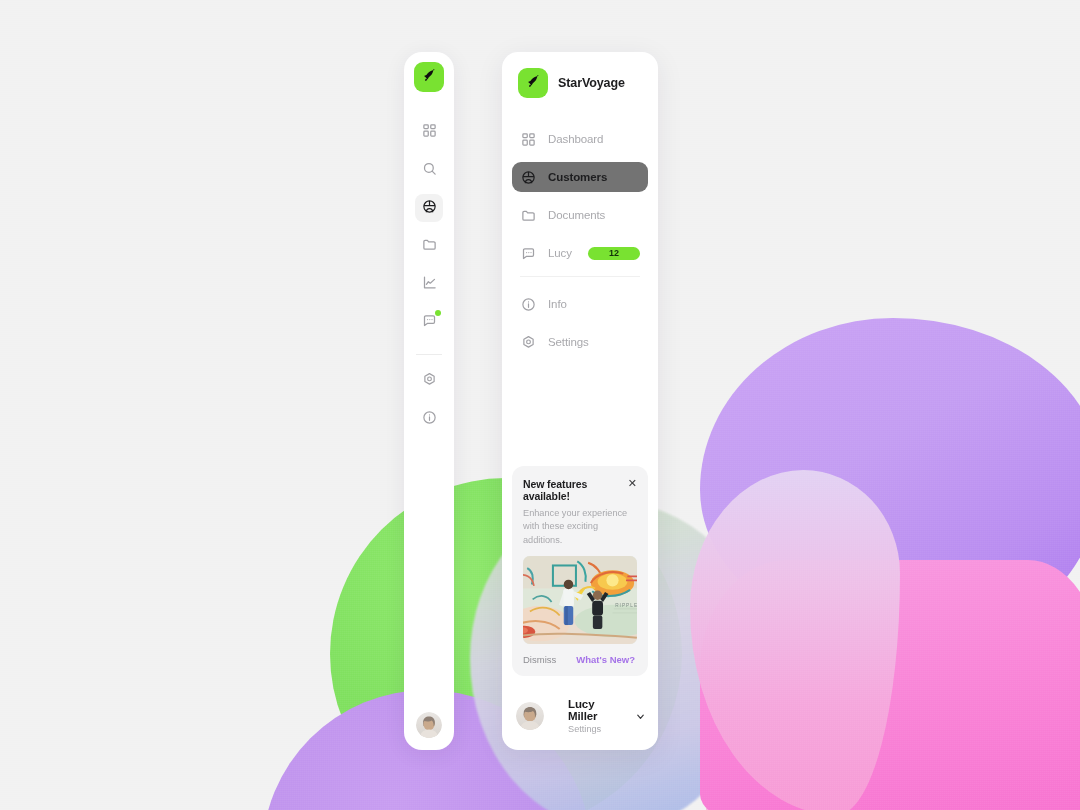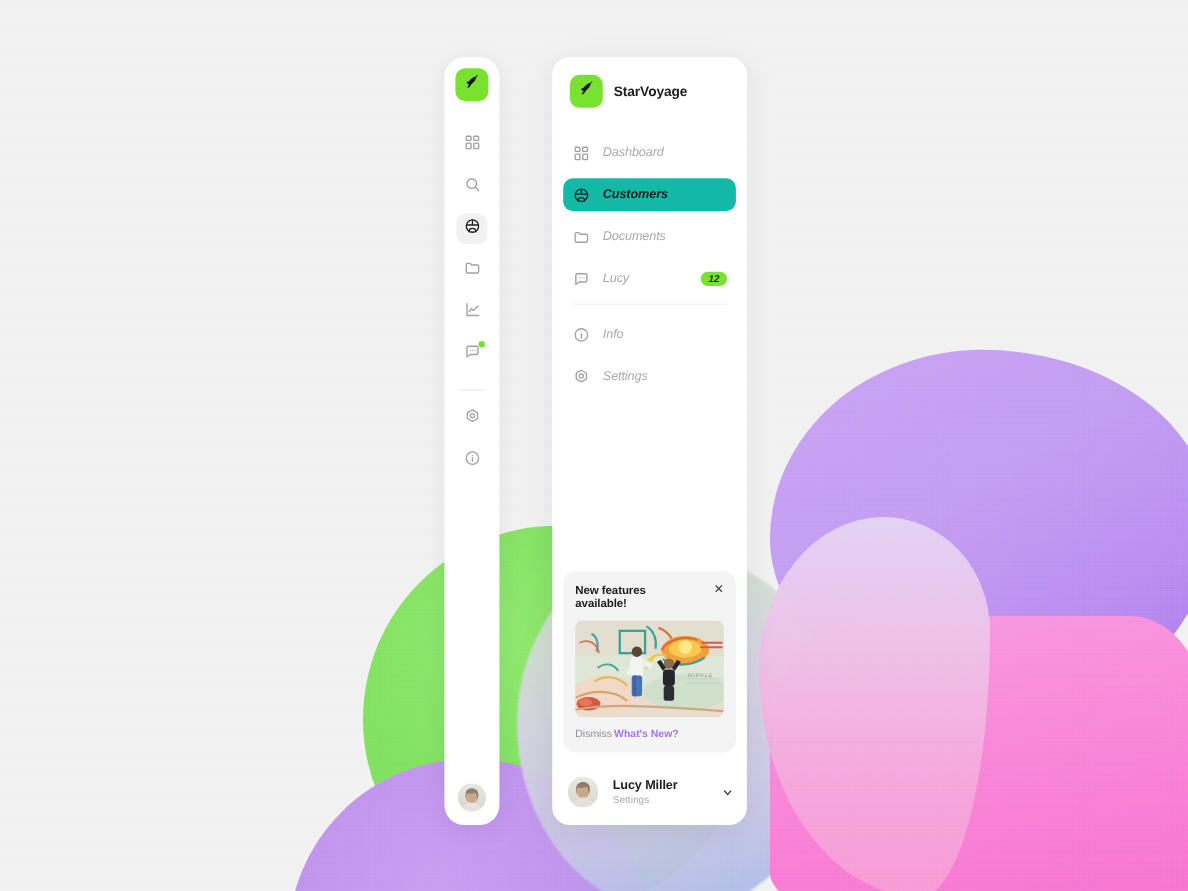--- a/index.html
+++ b/index.html
@@ -127,21 +127,21 @@
     right: 2px; top: 2px;
     width: 6px; height: 6px;
     border-radius: 50%;
     background: #79e231;
   }
 
   
   .sidebar {
     position: absolute;
     left: 502px; top: 52px;
-    width: 177px; height: 698px;
+    width: 156px; height: 698px;
     background: #ffffff;
     border-radius: 16px;
     box-shadow: 0 6px 28px rgba(40,30,70,.08);
     display: flex;
     flex-direction: column;
     overflow: hidden;
   }
   .brand {
     display: flex; align-items: center;
     gap: 10px;
@@ -163,39 +163,38 @@
 
   .nav { padding: 0 10px; }
   .nav-item {
     display: flex; align-items: center;
     gap: 12px;
     height: 30px;
     padding: 0 8px;
     border-radius: 9px;
     margin-bottom: 8px;
     position: relative;
-    font-style: italic;
-  }
-  .nav-item.active { background: #14b8a6; }
+  }
+  .nav-item.active { background: #737373; }
   .nav-label {
     font-size: 11.5px;
     color: #a9a9ad;
     letter-spacing: -.1px;
     white-space: nowrap;
   }
   .nav-item.active .nav-label { color: #1d1d1f; font-weight: bold; }
   .nav-icon { width: 16px; height: 16px; display: flex; align-items: center; justify-content: center; flex: 0 0 auto; }
   .badge {
     margin-left: auto;
     background: #79e231;
     color: #14330a;
     font-size: 9px;
     font-weight: bold;
     border-radius: 9px;
-    padding: 2px 7px;
+    padding: 2px 21px;
     line-height: 1;
   }
   .nav-divider {
     height: 1px;
     background: #f0f0f0;
     margin: 6px 8px 12px 8px;
   }
 
   .flexgap { flex: 1 1 auto; }
 
@@ -230,30 +229,30 @@
   .promo-img {
     margin-top: 9px;
     height: 88px;
     border-radius: 7px;
     overflow: hidden;
     position: relative;
     background: #dfe6e2;
   }
   .promo-actions {
     display: flex; align-items: center;
-    gap: 2px;
+    gap: 20px;
     margin-top: 10px;
   }
   .promo-dismiss { font-size: 9.5px; color: #8e8e93; }
   .promo-link { font-size: 9.5px; color: #a573e8; font-weight: bold; }
 
   
   .user {
     display: flex; align-items: center;
-    gap: 13px;
+    gap: 24px;
     padding: 10px 12px 16px 14px;
   }
   .user-avatar {
     width: 28px; height: 28px;
     border-radius: 50%;
     overflow: hidden;
     flex: 0 0 auto;
   }
   .user-name { font-size: 11.5px; font-weight: bold; color: #1d1d1f; letter-spacing: -.1px; }
   .user-role { font-size: 9.2px; color: #a9a9ad; margin-top: 2px; }
@@ -470,20 +469,21 @@
       </div>
     </div>
 
     <div class="flexgap"></div>
 
     <div class="promo">
       <div class="promo-head">
         <div class="promo-title">New features available!</div>
         <div class="promo-close">✕</div>
       </div>
+      <div class="promo-sub">Enhance your experience with these exciting additions.</div>
 
       <div class="promo-img">
         <svg width="100%" height="100%" viewBox="0 0 200 130" preserveAspectRatio="xMidYMid slice">
           <rect width="200" height="130" fill="#e7ebe4"></rect>
           <path d="M0 0h200v54H0z" fill="#e2ded0"></path>
           <path d="M0 48h200v46H0z" fill="#dfe7d9"></path>
           <path d="M0 88h200v42H0z" fill="#e9ddcf"></path>
           <ellipse cx="150" cy="96" rx="58" ry="24" fill="#cfe0cb"></ellipse>
           <ellipse cx="40" cy="100" rx="45" ry="26" fill="#f0d9c6"></ellipse>
           <path d="M96 8c10 6 14 18 12 30" stroke="#3ba4a0" stroke-width="3" fill="none"></path>

